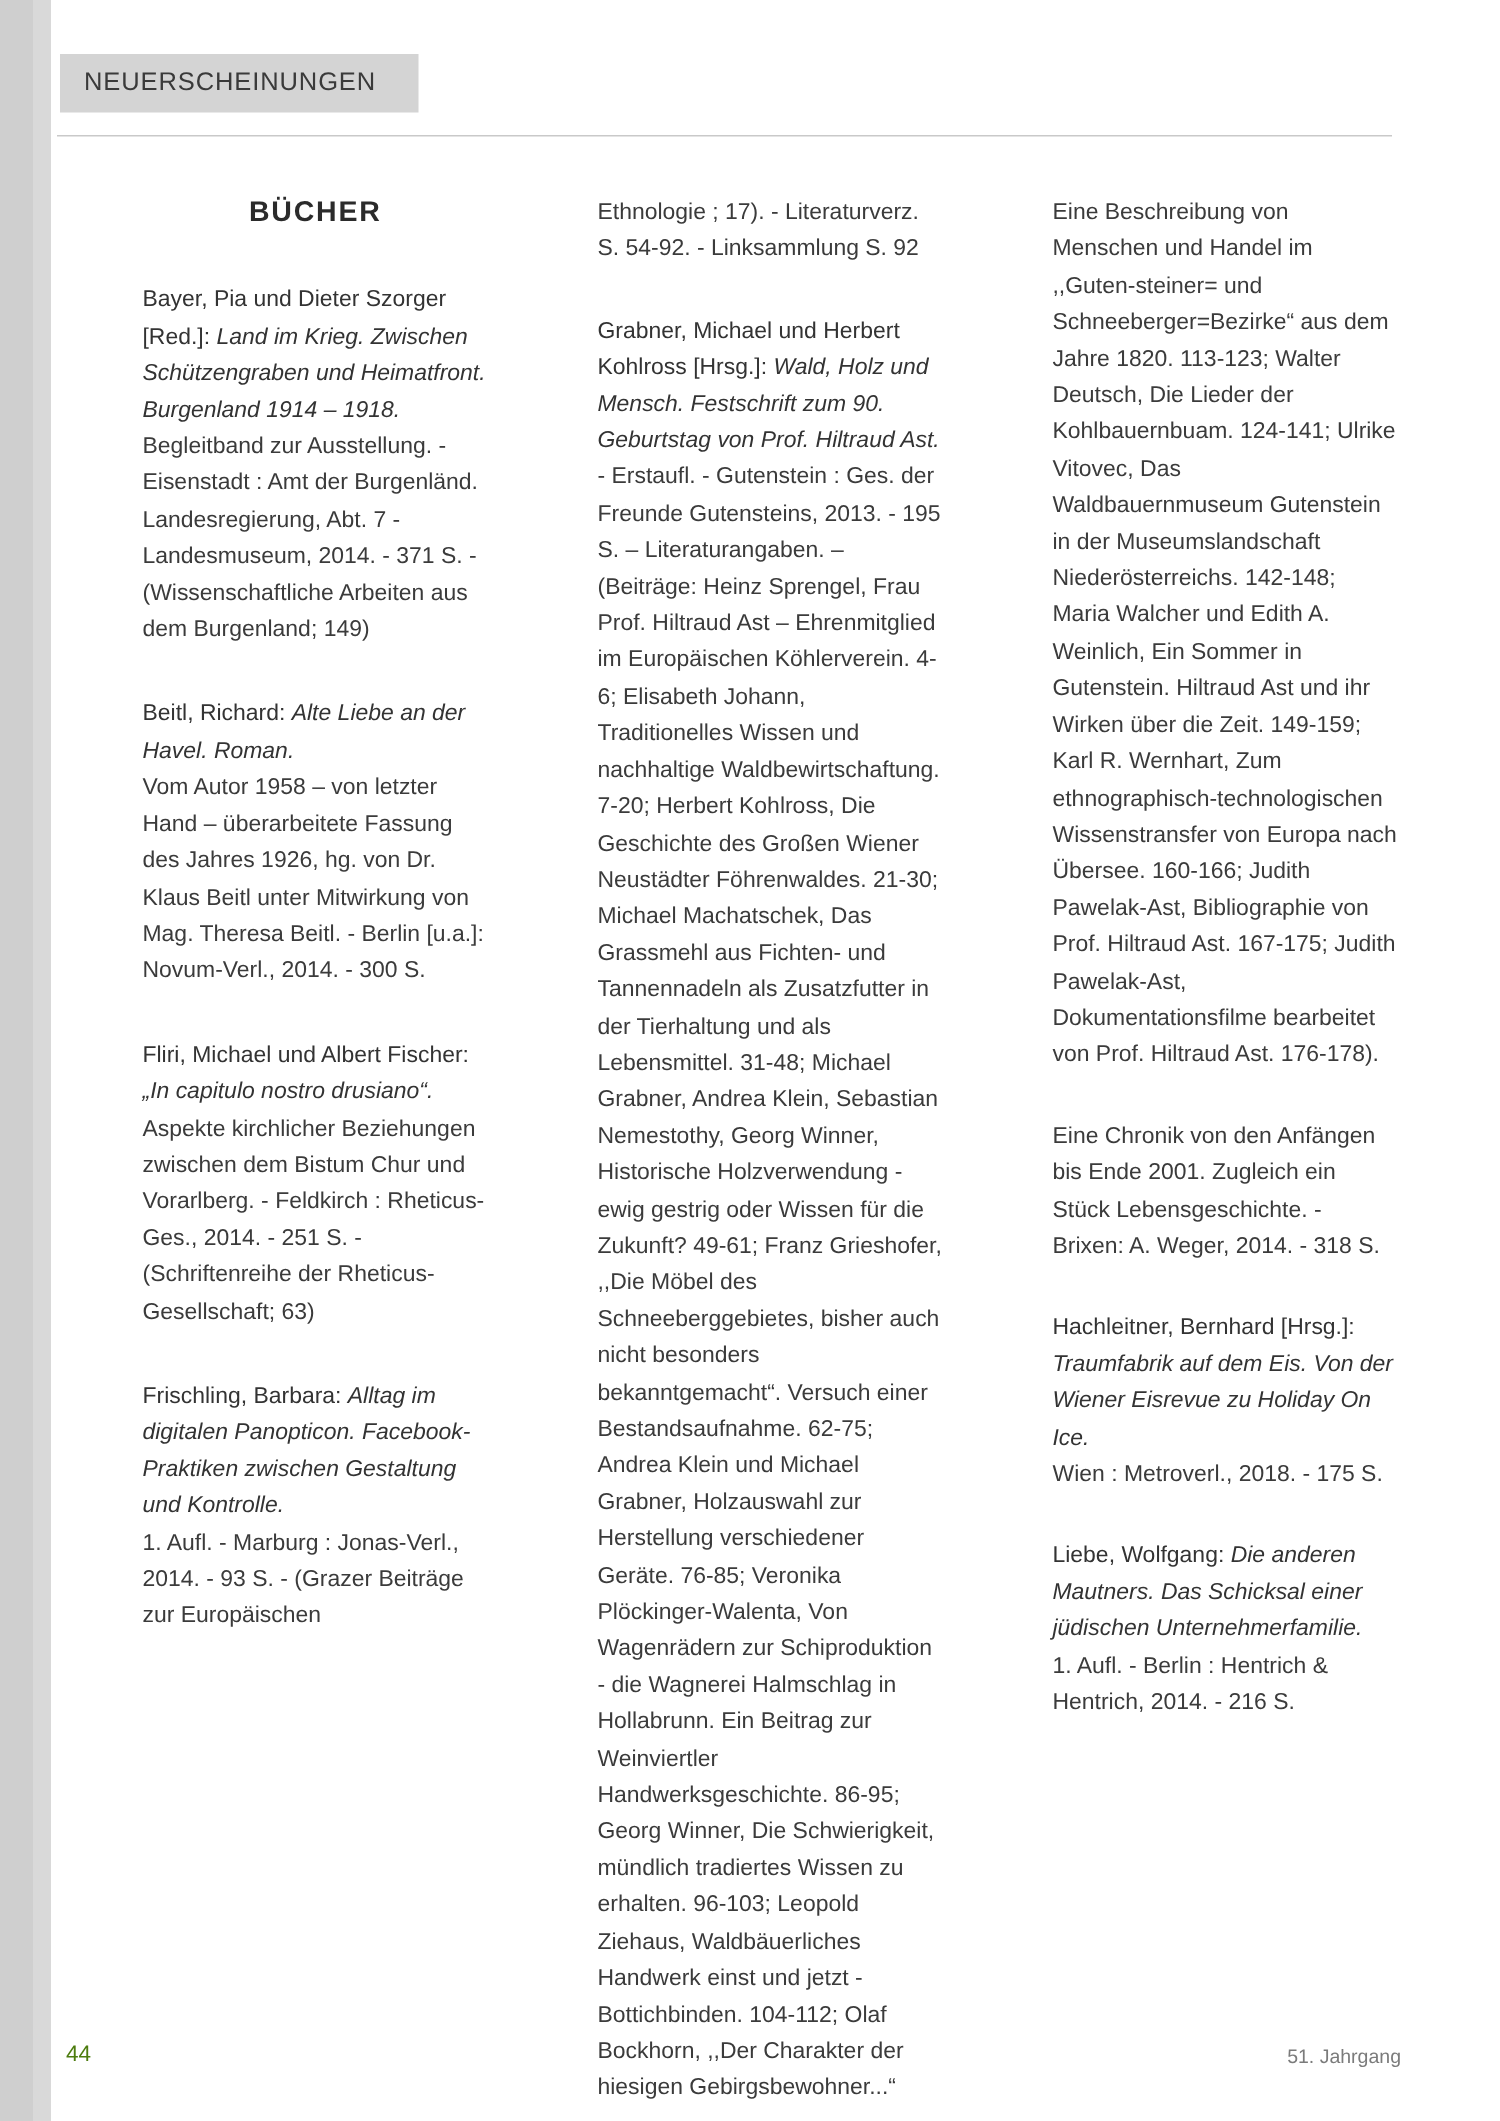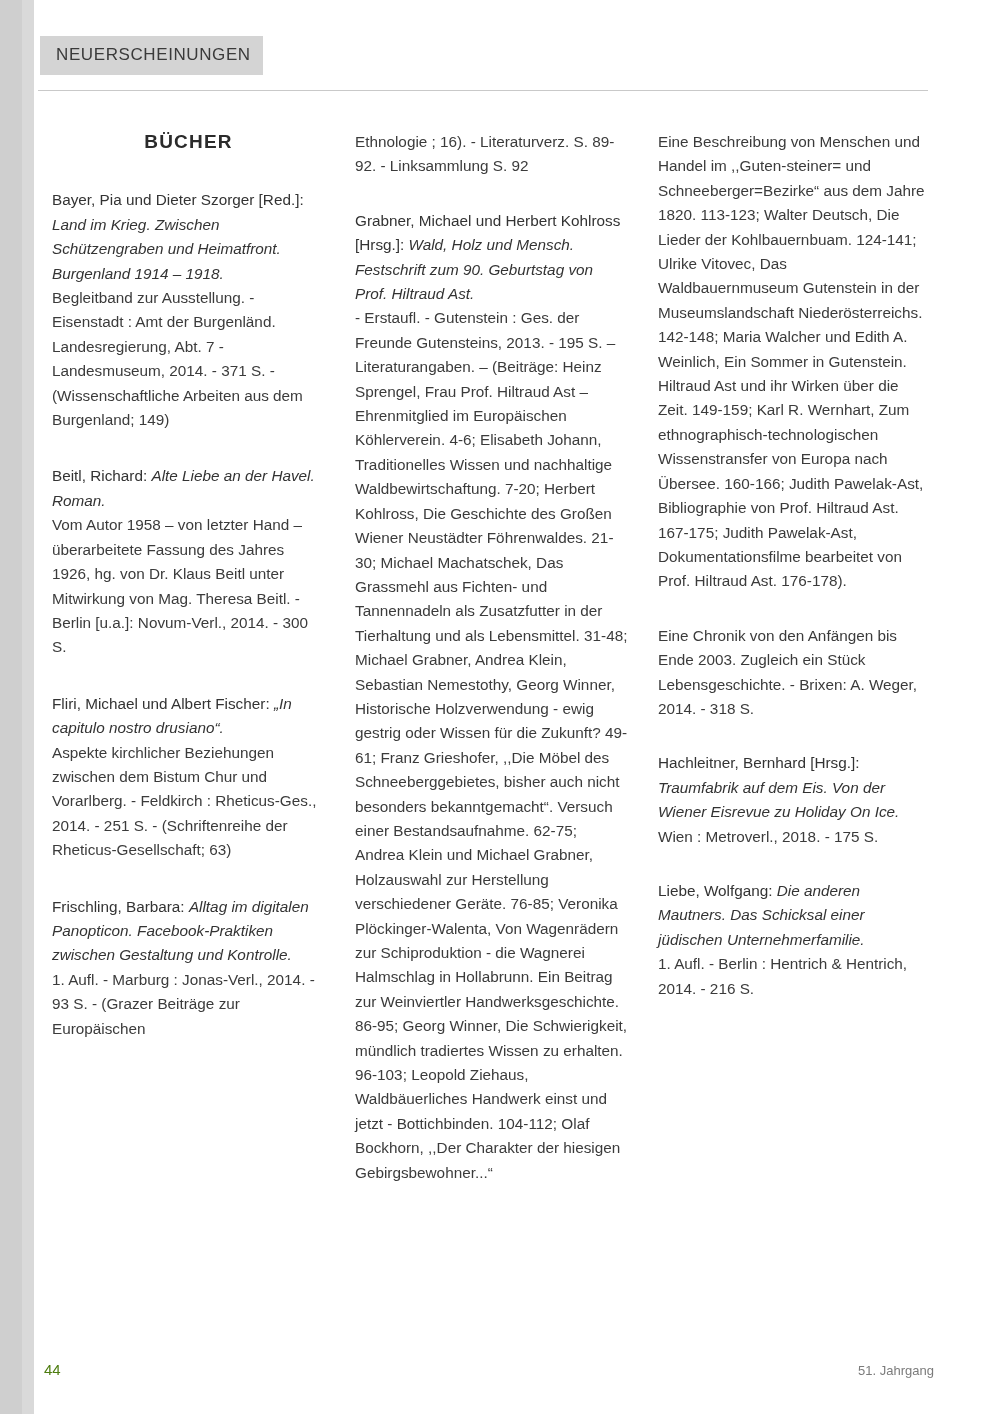--- a/index.html
+++ b/index.html
@@ -40,21 +40,21 @@
 
   
   .running-head {
     position: absolute;
     left: 40px;
     top: 36px;
     background: #d4d4d4;
     color: #3a3a3a;
     font-size: 17px;
     letter-spacing: 0.6px;
-    padding: 9px 12px 10px 16px;
+    padding: 9px 28px 10px 16px;
   }
   .header-rule {
     position: absolute;
     left: 38px;
     top: 90px;
     width: 890px;
     height: 1px;
     background: #c9c9c9;
   }
 
@@ -66,20 +66,21 @@
     width: 880px;
     height: 1180px;
     display: flex;
     gap: 30px;
   }
   .col {
     width: 273px;
     font-size: 15.3px;
     line-height: 24.4px;
     color: #333;
+    margin-left: 43px;
   }
   .col-title {
     text-align: center;
     font-size: 19px;
     letter-spacing: 1.2px;
     margin: 0 0 34px 0;
     color: #2b2b2b;
   }
   .entry {
     margin: 0 0 32px 0;
@@ -160,38 +161,38 @@
       <div class="entry tight">
         <p class="hdr">
           <span>Frischling, Barbara: </span><span class="it">Alltag im digitalen Panopticon. Facebook-Praktiken zwischen Gestaltung und Kontrolle.</span>
         </p>
         <p class="body-text">1. Aufl. - Marburg : Jonas-Verl., 2014. - 93 S. - (Grazer Beiträge zur Europäischen</p>
       </div>
     </div>
 
     <div class="col col-2">
       <div class="entry">
-        <p class="body-text">Ethnologie ; 16). - Literaturverz. S. 89-92. - Linksammlung S. 92</p>
+        <p class="body-text">Ethnologie ; 17). - Literaturverz. S. 54-92. - Linksammlung S. 92</p>
       </div>
 
       <div class="entry tight">
         <p class="hdr">
           <span>Grabner, Michael und Herbert Kohlross [Hrsg.]: </span><span class="it">Wald, Holz und Mensch. Festschrift zum 90. Geburtstag von Prof. Hiltraud Ast.</span>
         </p>
         <p class="body-text"> - Erstaufl. - Gutenstein : Ges. der Freunde Gutensteins, 2013. - 195 S. – Literaturangaben. – (Beiträge: Heinz Sprengel, Frau Prof. Hiltraud Ast – Ehrenmitglied im Europäischen Köhlerverein. 4-6; Elisabeth Johann, Traditionelles Wissen und nachhaltige Waldbewirtschaftung. 7-20; Herbert Kohlross, Die Geschichte des Großen Wiener Neustädter Föhrenwaldes. 21-30; Michael Machatschek, Das Grassmehl aus Fichten- und Tannennadeln als Zusatzfutter in der Tierhaltung und als Lebensmittel. 31-48; Michael Grabner, Andrea Klein, Sebastian Nemestothy, Georg Winner, Historische Holzverwendung - ewig gestrig oder Wissen für die Zukunft? 49-61; Franz Grieshofer, ,,Die Möbel des Schneeberggebietes, bisher auch nicht besonders bekanntgemacht“. Versuch einer Bestandsaufnahme. 62-75; Andrea Klein und Michael Grabner, Holzauswahl zur Herstellung verschiedener Geräte. 76-85; Veronika Plöckinger-Walenta, Von Wagenrädern zur Schiproduktion - die Wagnerei Halmschlag in Hollabrunn. Ein Beitrag zur Weinviertler Handwerksgeschichte. 86-95; Georg Winner, Die Schwierigkeit, mündlich tradiertes Wissen zu erhalten. 96-103; Leopold Ziehaus, Waldbäuerliches Handwerk einst und jetzt - Bottichbinden. 104-112; Olaf Bockhorn, ,,Der Charakter der hiesigen Gebirgsbewohner...“</p>
       </div>
     </div>
 
     <div class="col col-3">
       <div class="entry">
         <p class="body-text">Eine Beschreibung von Menschen und Handel im ,,Guten-steiner= und Schneeberger=Bezirke“ aus dem Jahre 1820. 113-123; Walter Deutsch, Die Lieder der Kohlbauernbuam. 124-141; Ulrike Vitovec, Das Waldbauernmuseum Gutenstein in der Museumslandschaft Niederösterreichs. 142-148; Maria Walcher und Edith A. Weinlich, Ein Sommer in Gutenstein. Hiltraud Ast und ihr Wirken über die Zeit. 149-159; Karl R. Wernhart, Zum ethnographisch-technologischen Wissenstransfer von Europa nach Übersee. 160-166; Judith Pawelak-Ast, Bibliographie von Prof. Hiltraud Ast. 167-175; Judith Pawelak-Ast, Dokumentationsfilme bearbeitet von Prof. Hiltraud Ast. 176-178).</p>
       </div>
 
       <div class="entry">
-        <p class="body-text">Eine Chronik von den Anfängen bis Ende 2003. Zugleich ein Stück Lebensgeschichte. - Brixen: A. Weger, 2014. - 318 S.</p>
+        <p class="body-text">Eine Chronik von den Anfängen bis Ende 2001. Zugleich ein Stück Lebensgeschichte. - Brixen: A. Weger, 2014. - 318 S.</p>
       </div>
 
       <div class="entry">
         <p class="hdr">
           <span>Hachleitner, Bernhard [Hrsg.]: </span><span class="it">Traumfabrik auf dem Eis. Von der Wiener Eisrevue zu Holiday On Ice.</span>
         </p>
         <p class="body-text">Wien : Metroverl., 2018. - 175 S.</p>
       </div>
 
       <div class="entry tight">

